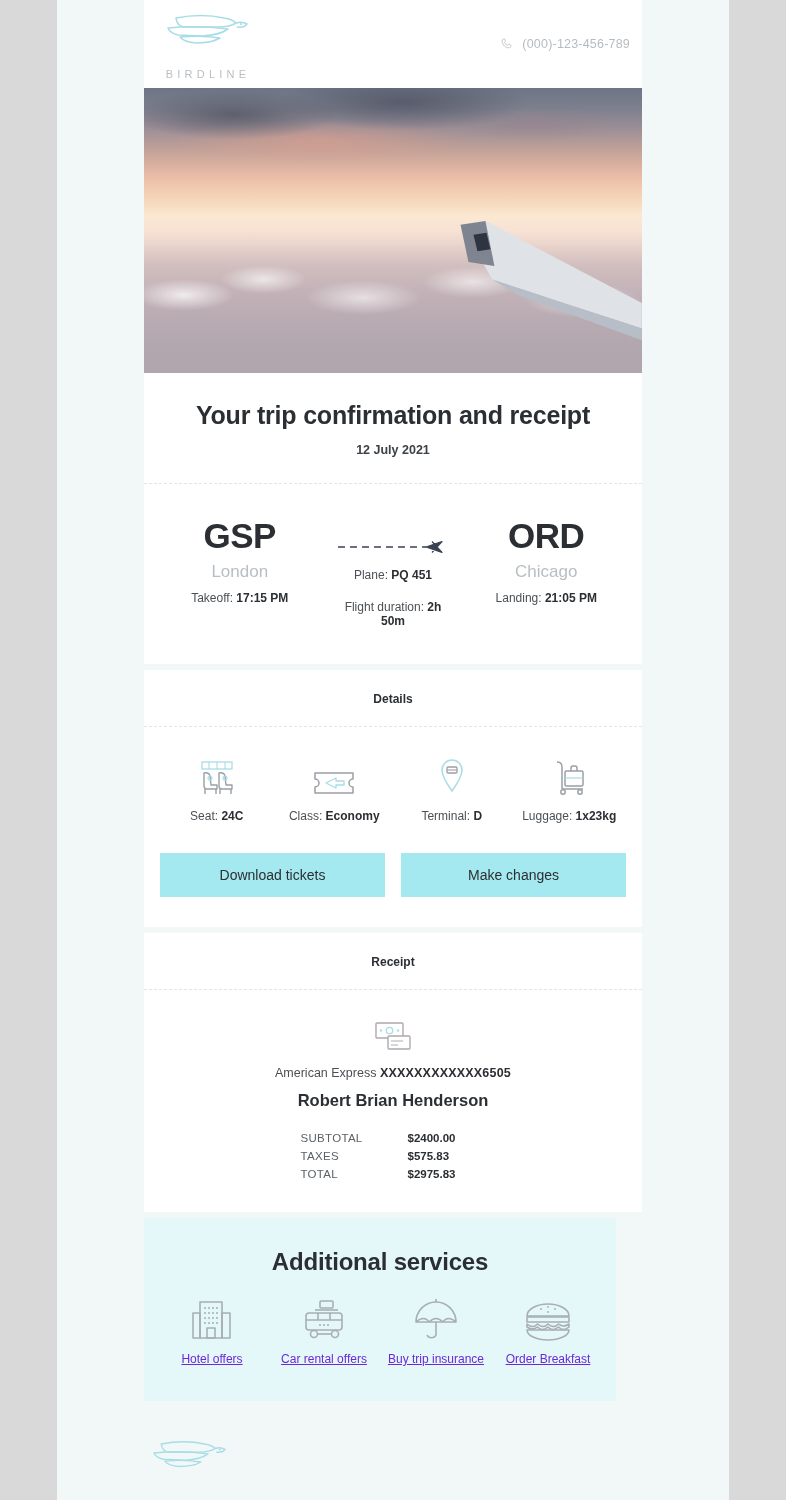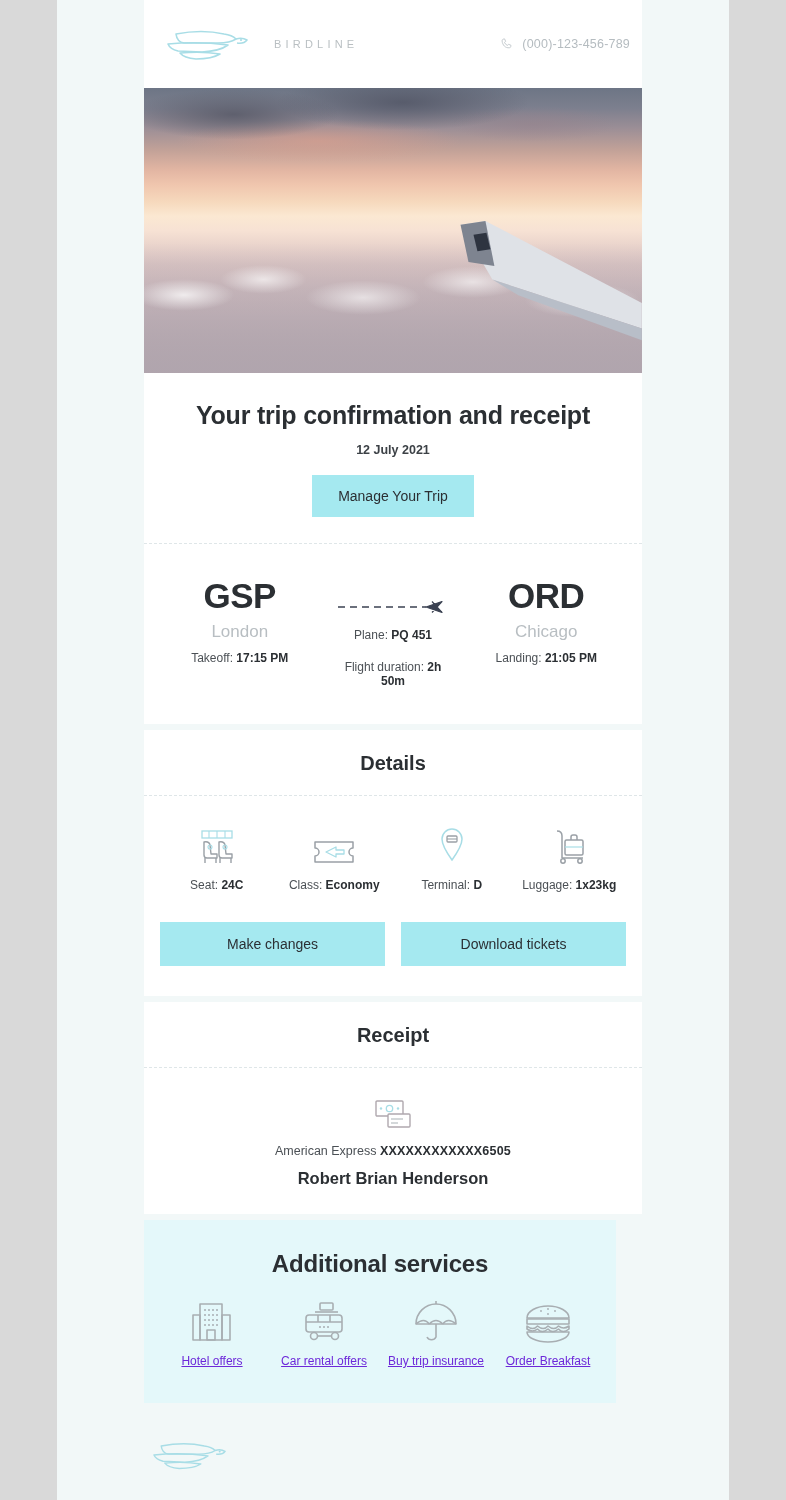--- a/index.html
+++ b/index.html
@@ -20,21 +20,21 @@
 
   
   .header {
     background: #ffffff;
     height: 88px;
     display: flex;
     align-items: center;
     justify-content: space-between;
     padding: 0 12px 0 18px;
   }
-  .brand { display: flex; flex-direction: row; align-items: center; gap: 20px; }
+  .brand { display: flex; flex-direction: column; align-items: center; gap: 20px; }
   .brand-word {
     font-size: 11px; letter-spacing: 4.2px; color: #b9bfc2; font-weight: 400;
   }
   .phone { display: flex; align-items: center; gap: 8px; }
   .phone-num { font-size: 12.5px; color: #b5bcc0; letter-spacing: .2px; }
 
   
   .hero {
     height: 285px; width: 498px; position: relative; overflow: hidden;
     background:
@@ -94,21 +94,21 @@
   .rtime { font-size: 12px; color: #4b5055; margin-top: 9px; }
   .rtime b { color: #2b2f33; }
   .route-mid { width: 150px; text-align: center; padding-top: 22px; }
   .route-line { height: 14px; display: flex; align-items: center; justify-content: center; }
   .rmid-text { font-size: 12px; color: #4b5055; margin-top: 14px; }
   .rmid-text b { color: #2b2f33; }
   .rmid-text + .rmid-text { margin-top: 18px; }
 
   
   .sec-head { text-align: center; padding: 22px 0 20px; }
-  .sec-head h2 { font-size: 20px; font-weight: bold; color: #2b2f33; }
+  .sec-head h2 { font-size: 12px; font-weight: bold; color: #2b2f33; }
   .details-grid { display: flex; padding: 30px 14px 6px; }
   .detail { flex: 1; text-align: center; }
   .detail .ic { height: 40px; display: flex; align-items: flex-end; justify-content: center; }
   .detail .lbl { font-size: 12px; color: #4b5055; margin-top: 12px; }
   .detail .lbl b { color: #2b2f33; }
   .det-btns { display: flex; gap: 16px; padding: 24px 16px 30px; }
   .det-btns .btn { flex: 1; margin-top: 0; padding: 14px 0; font-size: 14px; }
 
   
   .receipt-body { padding: 28px 20px 26px; text-align: center; }
@@ -176,21 +176,20 @@
         <path d="M118 6 L143 2 L152 48 L126 44 Z" fill="#7e8490"></path>
         <path d="M150 62 L300 112 L300 124 L176 78 Z" fill="#b8bec8"></path>
         <path d="M131 16 l13 -2 l4 17 l-13 2 Z" fill="#2e3440"></path>
       </svg>
     </div>
 
     <div class="card">
       <div class="intro">
         <h1 class="title">Your trip confirmation and receipt</h1>
         <div class="subtitle">12 July 2021</div>
-        <button class="btn">Manage Your Trip</button>
       </div>
       <div class="dashed"></div>
 
       <div class="route">
         <div class="route-side">
           <div class="iata">GSP</div>
           <div class="city">London</div>
           <div class="rtime">
             <span>Takeoff:</span>
             <b>17:15 PM</b>
@@ -297,22 +296,22 @@
             </svg>
           </div>
           <div class="lbl">
             <span>Luggage:</span>
             <b>1x23kg</b>
           </div>
         </div>
 
       </div>
       <div class="det-btns">
+        <button class="btn">Download tickets</button>
         <button class="btn">Make changes</button>
-        <button class="btn">Download tickets</button>
       </div>
     </div>
 
     <div class="card">
       <div class="sec-head">
         <h2>Receipt</h2>
       </div>
       <div class="dashed"></div>
       <div class="receipt-body">
         <div class="rec-icon">
@@ -324,20 +323,34 @@
             <rect x="15" y="17" width="22" height="13" rx="1" fill="#ffffff" stroke="#b0a8ae" stroke-width="1.4"></rect>
             <line x1="18" y1="22" x2="30" y2="22" stroke="#b8bec2" stroke-width="1.2"></line>
             <line x1="18" y1="26" x2="25" y2="26" stroke="#b8bec2" stroke-width="1.2"></line>
           </svg>
         </div>
         <div class="card-line">
           <span>American Express</span>
           <b>XXXXXXXXXXXX6505</b>
         </div>
         <div class="holder">Robert Brian Henderson</div>
+        <div class="totals">
+          <div class="trow">
+            <span class="tlbl">SUBTOTAL</span>
+            <span class="tval">$2400.00</span>
+          </div>
+          <div class="trow">
+            <span class="tlbl">TAXES</span>
+            <span class="tval">$575.83</span>
+          </div>
+          <div class="trow">
+            <span class="tlbl">TOTAL</span>
+            <span class="tval">$2975.83</span>
+          </div>
+        </div>
       </div>
     </div>
 
     <div class="services">
       <h2>Additional services</h2>
       <div class="svc-grid">
         <div class="svc">
           <div class="ic">
             <svg width="46" height="44" viewBox="0 0 46 44">
               <g fill="none" stroke="#a8aeb2" stroke-width="1.6" stroke-linejoin="round">

